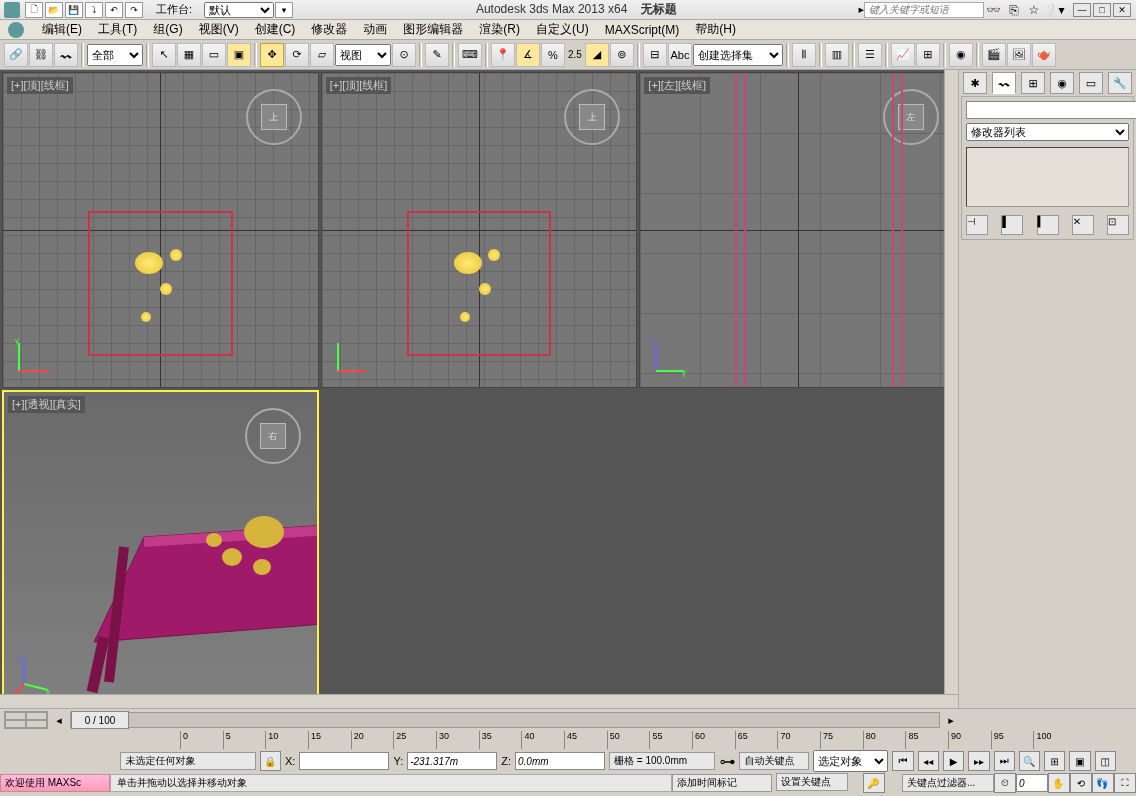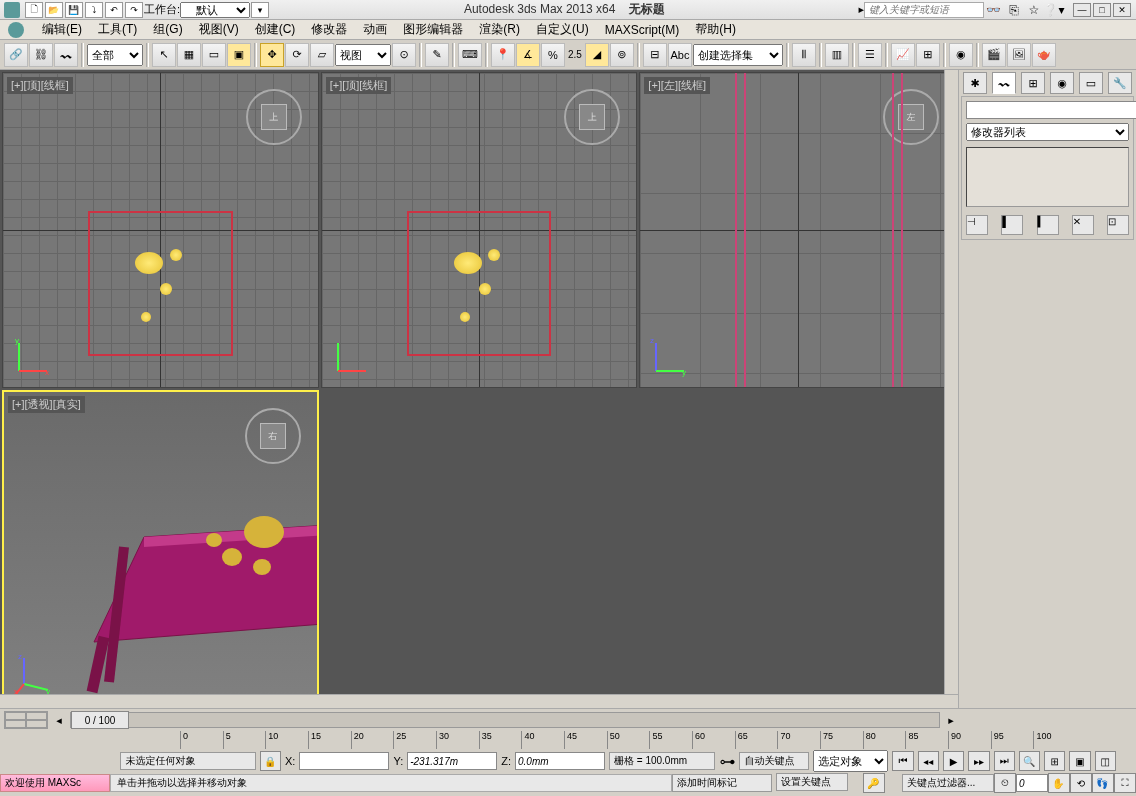--- a/index.html
+++ b/index.html
@@ -1,21 +1,21 @@
 <!DOCTYPE html>
 <html><head>
 <meta charset="utf-8">
 <style>
 * { margin: 0; padding: 0; box-sizing: border-box; font-family: "Microsoft YaHei", Arial, sans-serif; }
 body { width: 1136px; height: 796px; background: #d4d0c8; overflow: hidden; font-size: 11px; }
 .titlebar { height: 20px; background: linear-gradient(#f0f0f0,#e0e0e0); display: flex; align-items: center; padding: 0 4px; border-bottom: 1px solid #aaa; }
 .app-icon { width: 16px; height: 16px; background: #5a9a9a; border-radius: 2px; margin-right: 4px; }
 .title-btn { width: 18px; height: 16px; border: 1px solid #999; background: #fff; margin: 0 1px; font-size: 9px; display: flex; align-items: center; justify-content: center; cursor: pointer; }
-.workspace-label { font-size: 11px; margin: 0 0; }
-.workspace-sel { height: 16px; font-size: 11px; width: 70px; padding-left: 11px; }
+.workspace-label { font-size: 11px; margin: 0 12px; }
+.workspace-sel { height: 16px; font-size: 11px; width: 70px; }
 .app-title { flex: 1; text-align: center; font-size: 12px; color: #333; }
 .search-box { width: 120px; height: 16px; font-size: 10px; font-style: italic; color: #999; border: 1px solid #aaa; padding: 0 4px; }
 .t-icon { width: 16px; height: 16px; margin: 0 2px; display: flex; align-items: center; justify-content: center; font-size: 12px; cursor: pointer; }
 .win-ctrl { display: flex; margin-left: 8px; }
 .win-btn { width: 18px; height: 14px; border: 1px solid #888; background: #e8e8e8; margin: 0 1px; font-size: 9px; display: flex; align-items: center; justify-content: center; }
 .menubar { height: 20px; background: #e8e4dc; display: flex; align-items: center; padding: 0 8px; border-bottom: 1px solid #aaa; gap: 4px; }
 .logo-circle { width: 16px; height: 16px; background: #5a9a9a; border-radius: 50%; margin-right: 8px; }
 .menu-item { padding: 2px 6px; font-size: 12px; cursor: pointer; }
 .toolbar { height: 30px; background: #d4d0c8; display: flex; align-items: center; padding: 2px 4px; border-bottom: 1px solid #aaa; gap: 1px; }
 .tb-btn { width: 24px; height: 24px; border: 1px solid #bbb; background: linear-gradient(#f4f4f4,#dcdcdc); display: flex; align-items: center; justify-content: center; font-size: 11px; cursor: pointer; }

